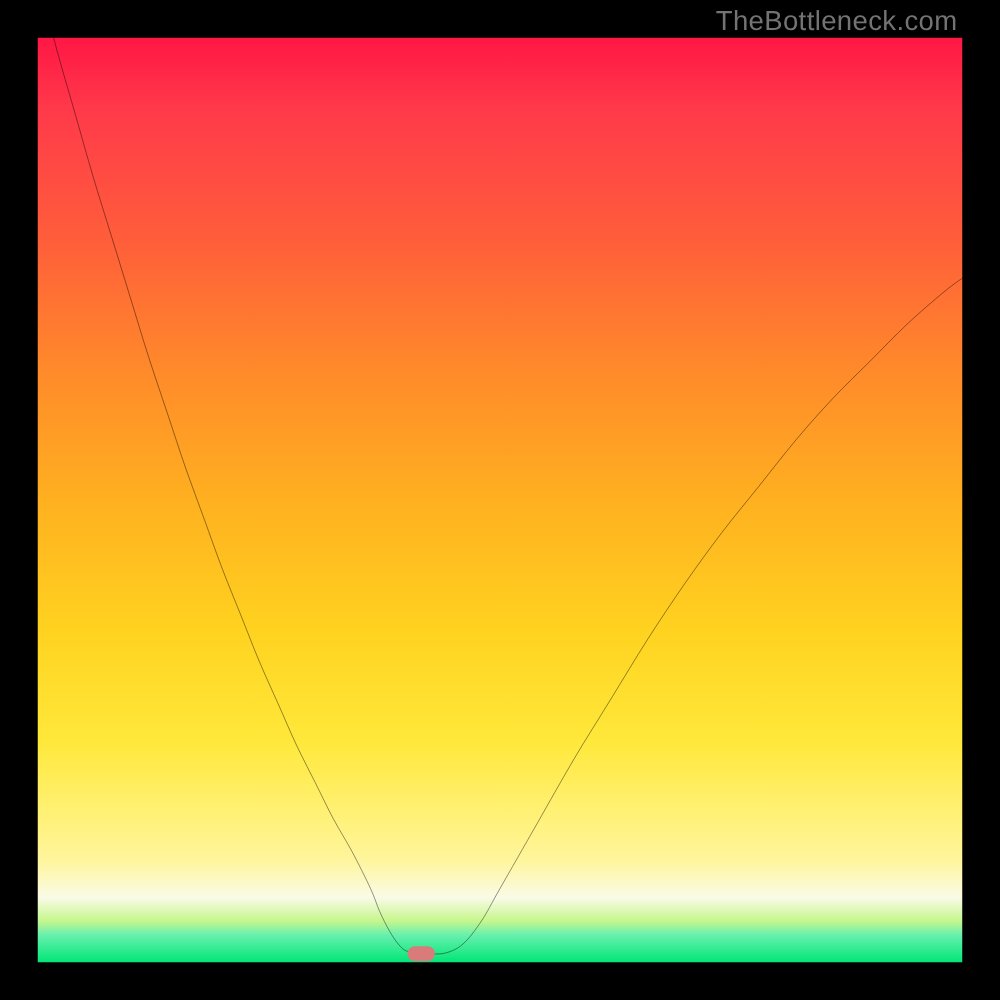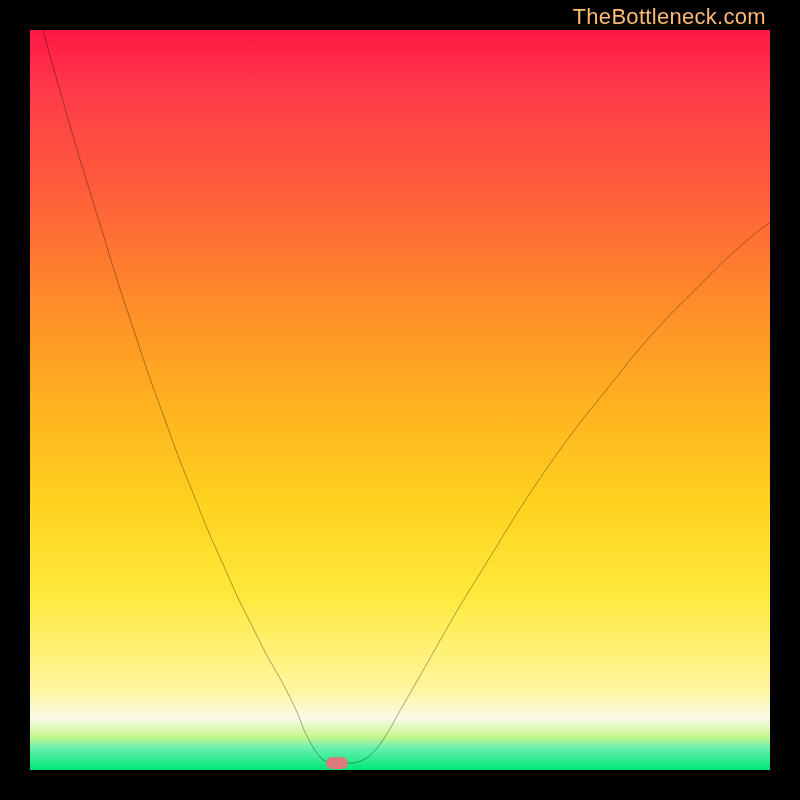--- a/index.html
+++ b/index.html
@@ -56,21 +56,21 @@
     position: absolute;
     width: 22px;
     height: 12px;
     border-radius: 6px;
     transform: translate(-50%, -50%);
   }
   .watermark {
     position: absolute;
     top: 4px;
     right: 34px;
-    color: #fdba74;
+    color: #737373;
     font-family: Arial, Helvetica, sans-serif;
     font-size: 22px;
     letter-spacing: 0.3px;
     font-weight: 500;
   }
 </style>
 </head>
 <body>
 
 <div class="frame">

